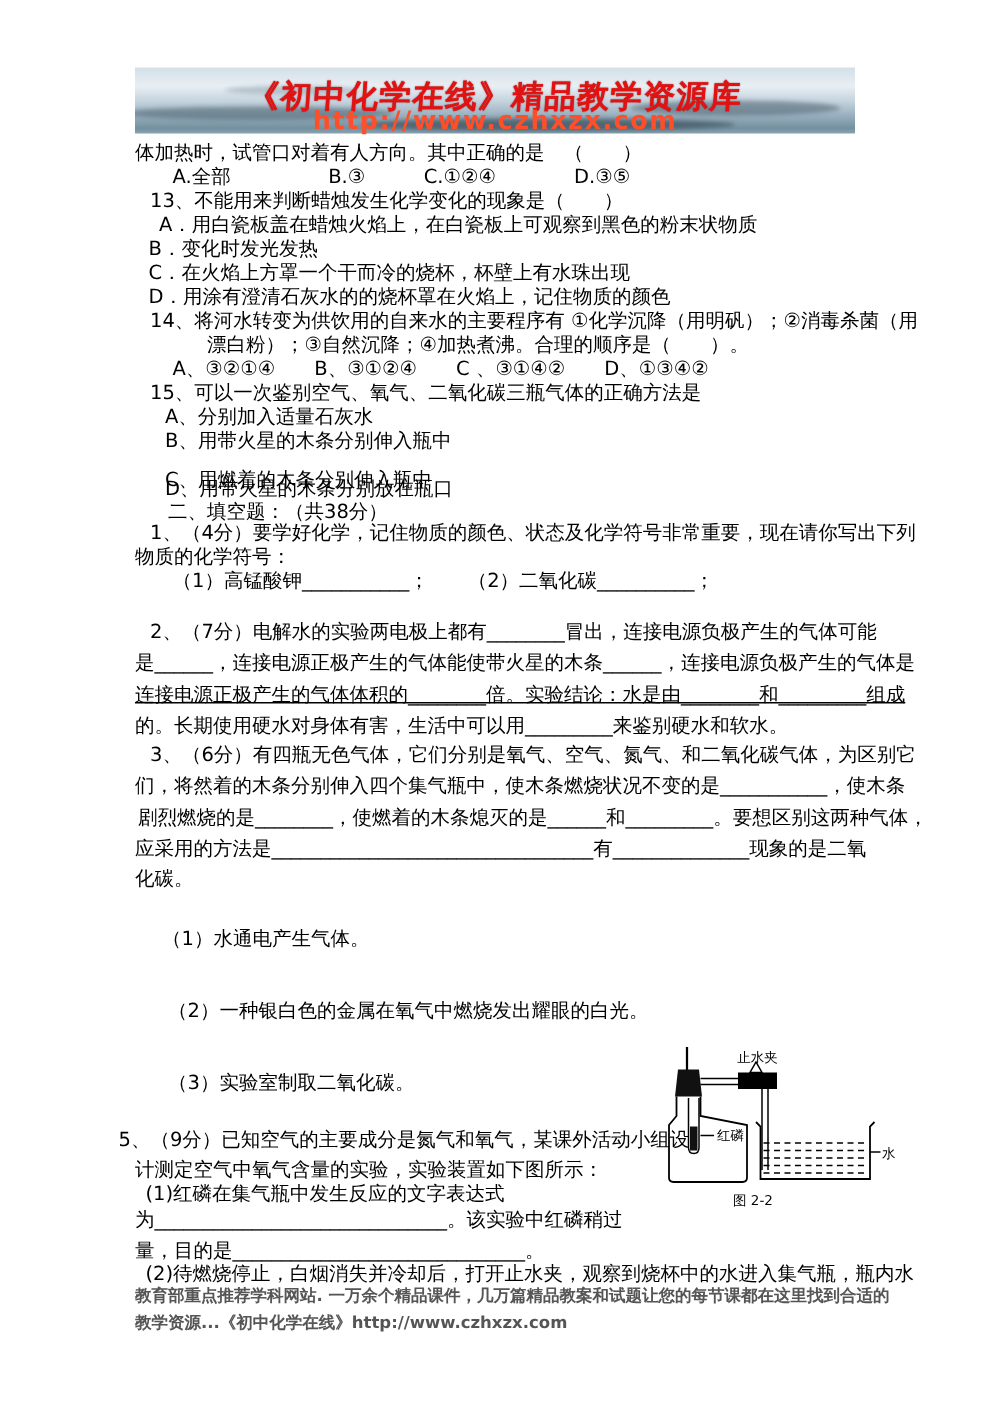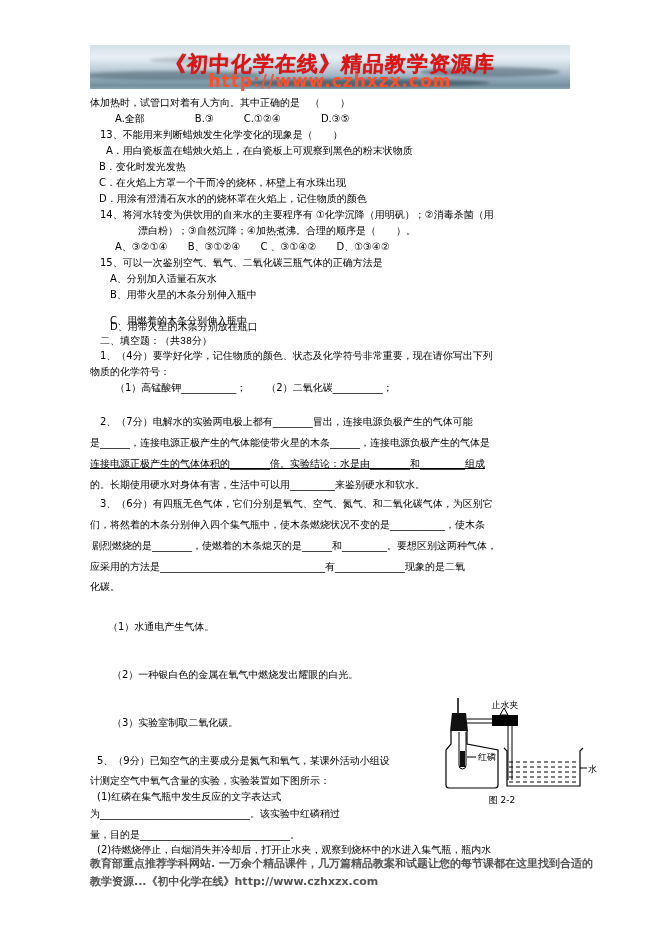--- a/index.html
+++ b/index.html
@@ -13,21 +13,21 @@
   .sm2 { left:150px; top:34px; width:250px; height:8px; background:rgba(44,60,72,.55); }
   .sm3 { left:330px; top:22px; width:140px; height:10px; background:rgba(55,75,90,.45); }
   .sm4 { left:60px; top:12px; width:90px; height:6px; background:rgba(120,140,152,.4); }
   .banner-title { position:absolute; left:0; right:0; top:5px; text-align:center;
                   font-family:"DejaVu Serif", serif; font-weight:bold; font-size:21px;
                   color:#e31212; letter-spacing:1px; transform:skewX(-4deg);
                   text-shadow:0 0 1px #8c2a2a; white-space:nowrap; }
   .banner-url { position:absolute; left:90px; top:71px; width:480px; text-align:center;
                 font-size:17px; font-weight:bold; color:#ff4f2a; letter-spacing:1px; }
   
-  .ln { position:absolute; font-size:10px; line-height:15px; color:#000; white-space:pre; }
+  .ln { position:absolute; font-size:13px; line-height:15px; color:#000; white-space:pre; }
   
   .footer-ln { position:absolute; font-size:11px; line-height:14px; font-weight:bold;
                color:#555; white-space:pre; }
   
   .figure { position:absolute; left:438px; top:695px; width:160px; height:120px; }
   .figure svg { display:block; }
   .fig-label { font-size:9px; fill:#000; font-family:"DejaVu Sans", sans-serif; }
 </style>
 </head>
 <body>
@@ -51,37 +51,37 @@
   <div class="ln" style="left:99px;  top:175px;">C．在火焰上方罩一个干而冷的烧杯，杯壁上有水珠出现</div>
   <div class="ln" style="left:99px;  top:191px;">D．用涂有澄清石灰水的的烧杯罩在火焰上，记住物质的颜色</div>
   <div class="ln" style="left:100px; top:207px;">14、将河水转变为供饮用的自来水的主要程序有 ①化学沉降（用明矾）；②消毒杀菌（用</div>
   <div class="ln" style="left:102px;  top:223px;margin-left:36px;">漂白粉）；③自然沉降；④加热煮沸。合理的顺序是（　　）。</div>
   <div class="ln" style="left:115px; top:239px;">A、③②①④　　B、③①②④　　C 、③①④②　　D、①③④②</div>
   <div class="ln" style="left:100px; top:255px;">15、可以一次鉴别空气、氧气、二氧化碳三瓶气体的正确方法是</div>
   <div class="ln" style="left:110px; top:271px;">A、分别加入适量石灰水</div>
   <div class="ln" style="left:110px; top:287px;">B、用带火星的木条分别伸入瓶中</div>
   <div class="ln" style="left:110px; top:313px;">C、用燃着的木条分别伸入瓶中</div>
   <div class="ln" style="left:110px; top:319px;">D、用带火星的木条分别放在瓶口</div>
-  <div class="ln" style="left:100px; top:334px;font-family:Liberation Mono, monospace;">二、填空题：（共38分）</div>
+  <div class="ln" style="left:112px; top:334px;">二、填空题：（共38分）</div>
   <div class="ln" style="left:100px; top:348px;">1、（4分）要学好化学，记住物质的颜色、状态及化学符号非常重要，现在请你写出下列</div>
   <div class="ln" style="left:90px;  top:364px;">物质的化学符号：</div>
   <div class="ln" style="left:115px; top:380px;">（1）高锰酸钾___________；　　（2）二氧化碳__________；</div>
   <div class="ln" style="left:100px; top:414px;">2、（7分）电解水的实验两电极上都有________冒出，连接电源负极产生的气体可能</div>
   <div class="ln" style="left:90px;  top:435px;">是______，连接电源正极产生的气体能使带火星的木条______，连接电源负极产生的气体是</div>
   <div class="ln" style="left:90px;  top:456px;text-decoration:underline;">连接电源正极产生的气体体积的________倍。实验结论：水是由________和_________组成</div>
   <div class="ln" style="left:90px;  top:477px;">的。长期使用硬水对身体有害，生活中可以用_________来鉴别硬水和软水。</div>
   <div class="ln" style="left:100px; top:496px;">3、（6分）有四瓶无色气体，它们分别是氧气、空气、氮气、和二氧化碳气体，为区别它</div>
   <div class="ln" style="left:90px;  top:517px;">们，将然着的木条分别伸入四个集气瓶中，使木条燃烧状况不变的是___________，使木条</div>
   <div class="ln" style="left:92px;  top:538px;">剧烈燃烧的是________，使燃着的木条熄灭的是______和_________。要想区别这两种气体，</div>
   <div class="ln" style="left:90px;  top:559px;">应采用的方法是_________________________________有______________现象的是二氧</div>
   <div class="ln" style="left:90px;  top:579px;">化碳。</div>
   <div class="ln" style="left:108px; top:619px;">（1）水通电产生气体。</div>
   <div class="ln" style="left:112px; top:667px;">（2）一种银白色的金属在氧气中燃烧发出耀眼的白光。</div>
   <div class="ln" style="left:112px; top:715px;">（3）实验室制取二氧化碳。</div>
-  <div class="ln" style="left:97px;  top:753px;">5、（9分）已知空气的主要成分是氮气和氧气，某课外活动小组设</div>
+  <div class="ln" style="left:79px;  top:753px;">5、（9分）已知空气的主要成分是氮气和氧气，某课外活动小组设</div>
   <div class="ln" style="left:90px;  top:773px;">计测定空气中氧气含量的实验，实验装置如下图所示：</div>
   <div class="ln" style="left:97px;  top:789px;">(1)红磷在集气瓶中发生反应的文字表达式</div>
   <div class="ln" style="left:90px;  top:806px;">为______________________________。该实验中红磷稍过</div>
   <div class="ln" style="left:90px;  top:827px;">量，目的是______________________________。</div>
   <div class="ln" style="left:97px;  top:842px;">(2)待燃烧停止，白烟消失并冷却后，打开止水夹，观察到烧杯中的水进入集气瓶，瓶内水</div>
 
   <div class="figure">
     <svg width="160" height="120" viewBox="0 0 160 120" xmlns="http://www.w3.org/2000/svg">
 
       <text class="fig-label" x="67" y="13" text-anchor="middle">止水夹</text>

